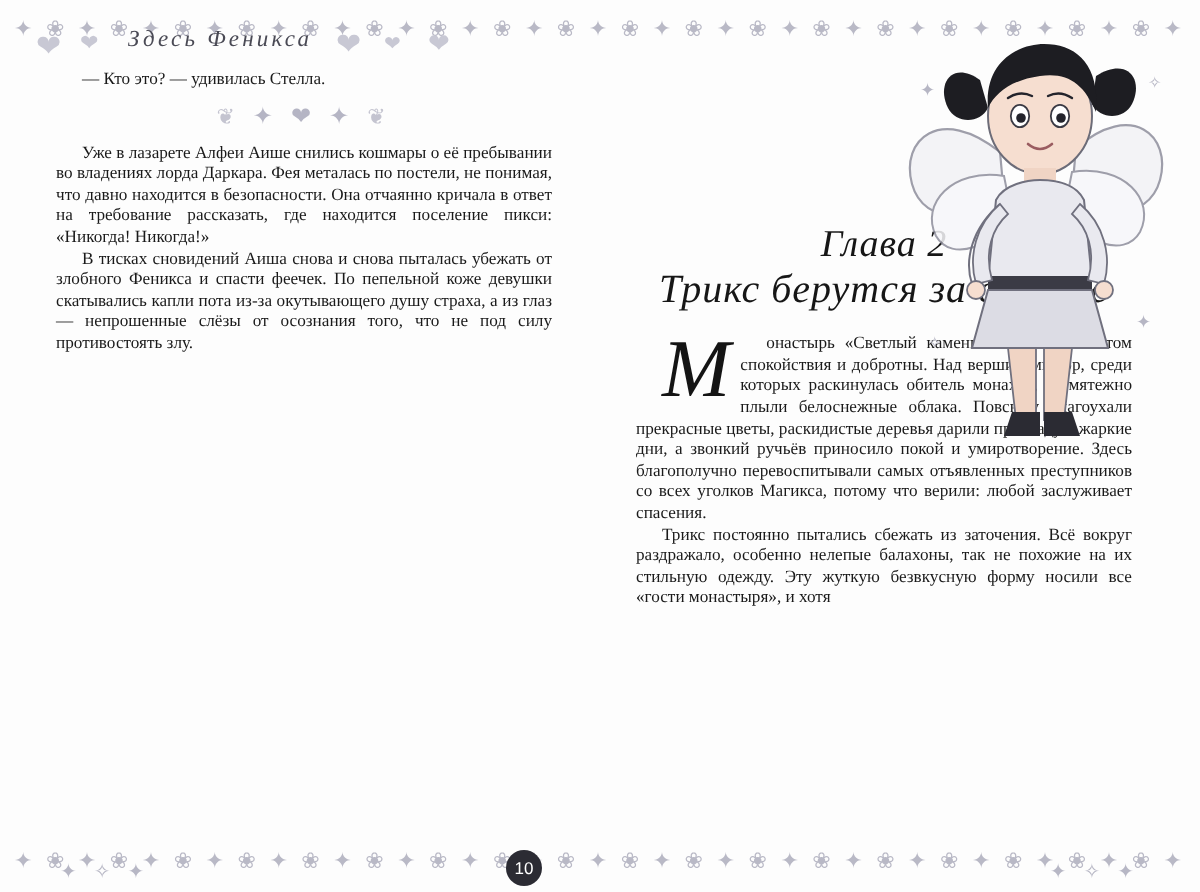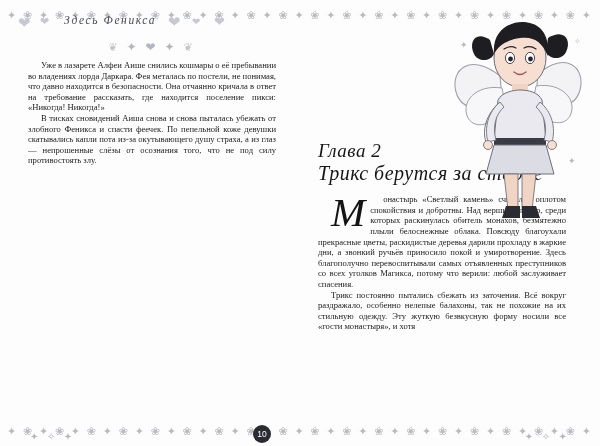--- a/index.html
+++ b/index.html
@@ -97,21 +97,22 @@
     line-height: 26px;
   }
   .ornament .wing-left,
   .ornament .wing-right {
     font-size: 11px;
     color: #c4c4d0;
   }
 
   
   .chapter {
-    margin-top: 112px;
+    margin-top: 84px;
+    text-align: center;
   }
   .chapter-num {
     font-family: "Liberation Serif", serif;
     font-style: italic;
     font-size: 19px;
     letter-spacing: 0.5px;
     color: #161616;
     margin-bottom: 11px;
   }
   .chapter-title {
@@ -185,20 +186,21 @@
   <div class="header-band">
     <span class="heart h1">❤</span>
     <span class="heart h2">❤</span>
     <span class="header-title">Здесь Феникса</span>
     <span class="heart h3">❤</span>
     <span class="heart h4">❤</span>
     <span class="heart h5">❤</span>
   </div>
 
   <div class="col col-left">
+    <p>— Кто это? — удивилась Стелла.</p>
 
     <div class="ornament">
       <span class="wing-left">❦</span>
       <span>✦ ❤ ✦</span>
       <span class="wing-right">❦</span>
     </div>
 
     <p>Уже в лазарете Алфеи Аише снились кошмары о её пребывании во владениях лорда Даркара. Фея металась по постели, не понимая, что давно находится в безопасности. Она отчаянно кричала в ответ на требование рассказать, где находится поселение пикси: «Никогда! Никогда!»</p>
     <p>В тисках сновидений Аиша снова и снова пыталась убежать от злобного Феникса и спасти феечек. По пепельной коже девушки скатывались капли пота из-за окутывающего душу страха, а из глаз — непрошенные слёзы от осознания того, что не под силу противостоять злу.</p>
   </div>

